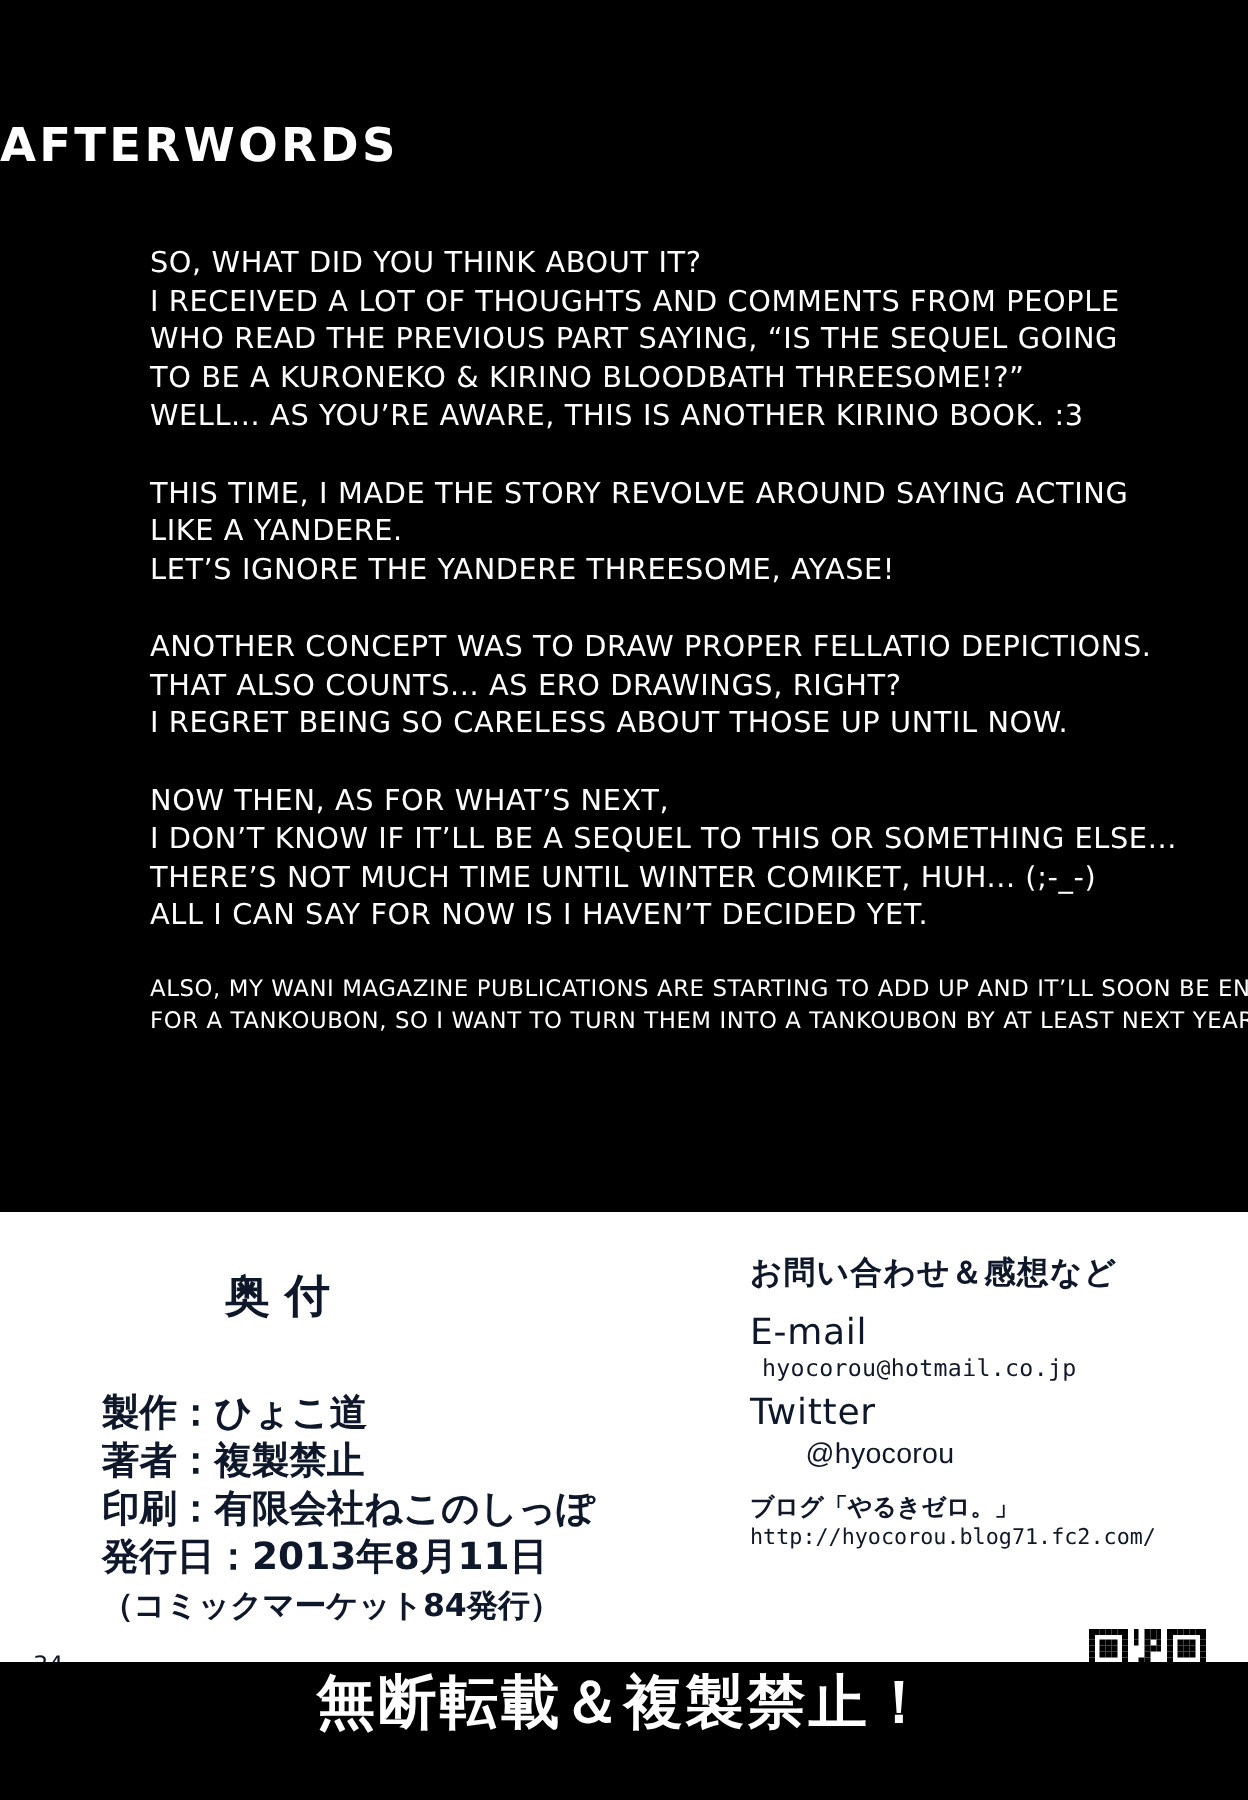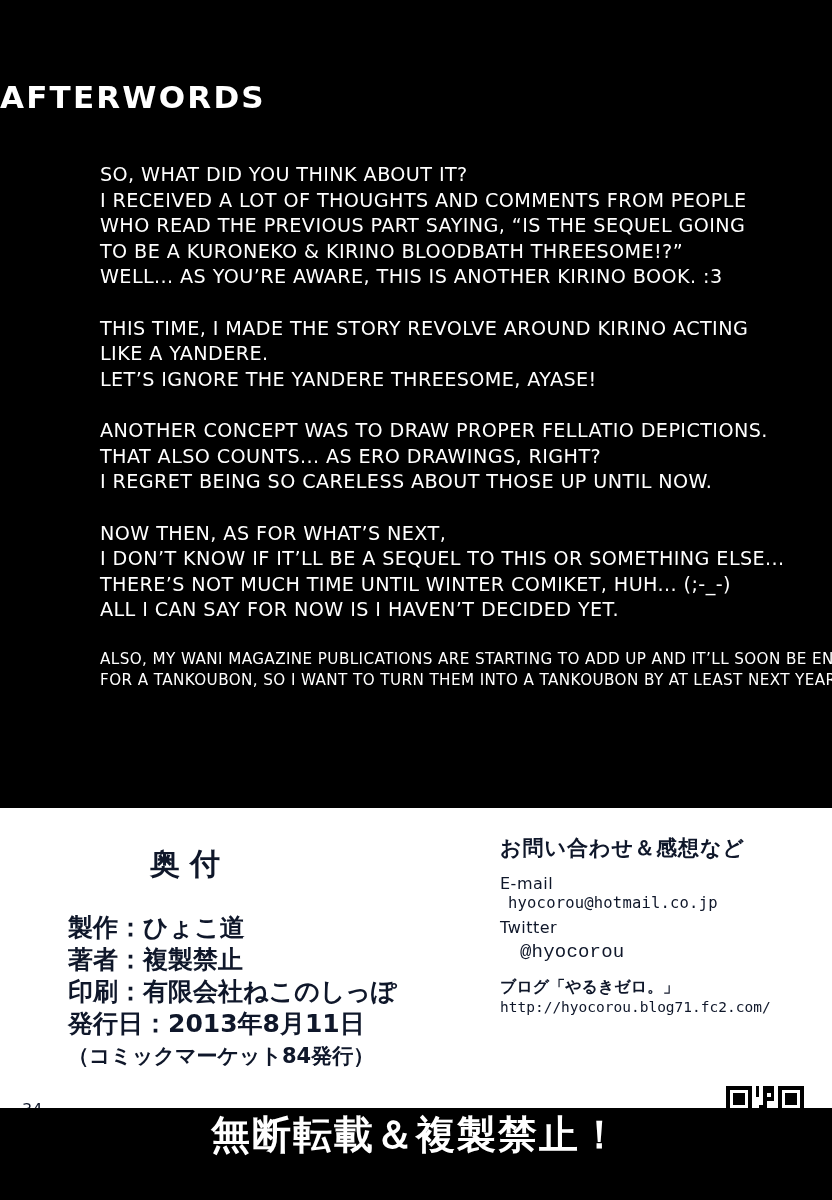--- a/index.html
+++ b/index.html
@@ -77,21 +77,21 @@
     left: 150px;
     top: 36px;
     font-size: 30px;
     font-weight: bold;
     letter-spacing: 10px;
     font-family: "DejaVu Sans", sans-serif;
   }
   .imprint-list {
     position: absolute;
     left: 68px;
-    top: 104px;
+    top: 118px;
     width: 400px;
   }
   .imprint-line {
     font-size: 25px;
     line-height: 32px;
     font-weight: bold;
     font-family: "DejaVu Sans", sans-serif;
     white-space: pre;
   }
   .imprint-line.paren { font-size: 21px; }
@@ -103,36 +103,36 @@
     width: 320px;
   }
   .contact-heading {
     font-size: 21px;
     font-weight: bold;
     letter-spacing: 1px;
     font-family: "DejaVu Sans", sans-serif;
     margin-bottom: 12px;
   }
   .contact-label {
-    font-size: 16px;
+    font-size: 24px;
     font-family: "DejaVu Sans", sans-serif;
     letter-spacing: 0.5px;
     margin-top: 6px;
   }
   .contact-value {
     font-size: 15.5px;
     font-family: "DejaVu Sans Mono", monospace;
     letter-spacing: 0.2px;
     margin-left: 8px;
     margin-top: 1px;
   }
   .contact-value.big {
     font-size: 19px;
-    font-family: Liberation Mono, monospace;
-    margin-left: 20px;
+    font-family: Liberation Sans, sans-serif;
+    margin-left: 37px;
     margin-top: 4px;
   }
   .blog-label {
     font-size: 16px;
     font-weight: bold;
     font-family: "DejaVu Sans", sans-serif;
     margin-top: 14px;
   }
   .blog-url {
     font-size: 14.5px;
@@ -195,21 +195,21 @@
 
       <p class="para">
         <span class="line">SO, WHAT DID YOU THINK ABOUT IT?</span>
         <span class="line">I RECEIVED A LOT OF THOUGHTS AND COMMENTS FROM PEOPLE</span>
         <span class="line">WHO READ THE PREVIOUS PART SAYING, “IS THE SEQUEL GOING</span>
         <span class="line">TO BE A KURONEKO &amp; KIRINO BLOODBATH THREESOME!?”</span>
         <span class="line">WELL... AS YOU’RE AWARE, THIS IS ANOTHER KIRINO BOOK. :3</span>
       </p>
 
       <p class="para">
-        <span class="line">THIS TIME, I MADE THE STORY REVOLVE AROUND KIRINO ACTING</span>
+        <span class="line">THIS TIME, I MADE THE STORY REVOLVE AROUND SAYING ACTING</span>
         <span class="line">LIKE A YANDERE.</span>
         <span class="line">LET’S IGNORE THE YANDERE THREESOME, AYASE!</span>
       </p>
 
       <p class="para">
         <span class="line">ANOTHER CONCEPT WAS TO DRAW PROPER FELLATIO DEPICTIONS.</span>
         <span class="line">THAT ALSO COUNTS... AS ERO DRAWINGS, RIGHT?</span>
         <span class="line">I REGRET BEING SO CARELESS ABOUT THOSE UP UNTIL NOW.</span>
       </p>
 

